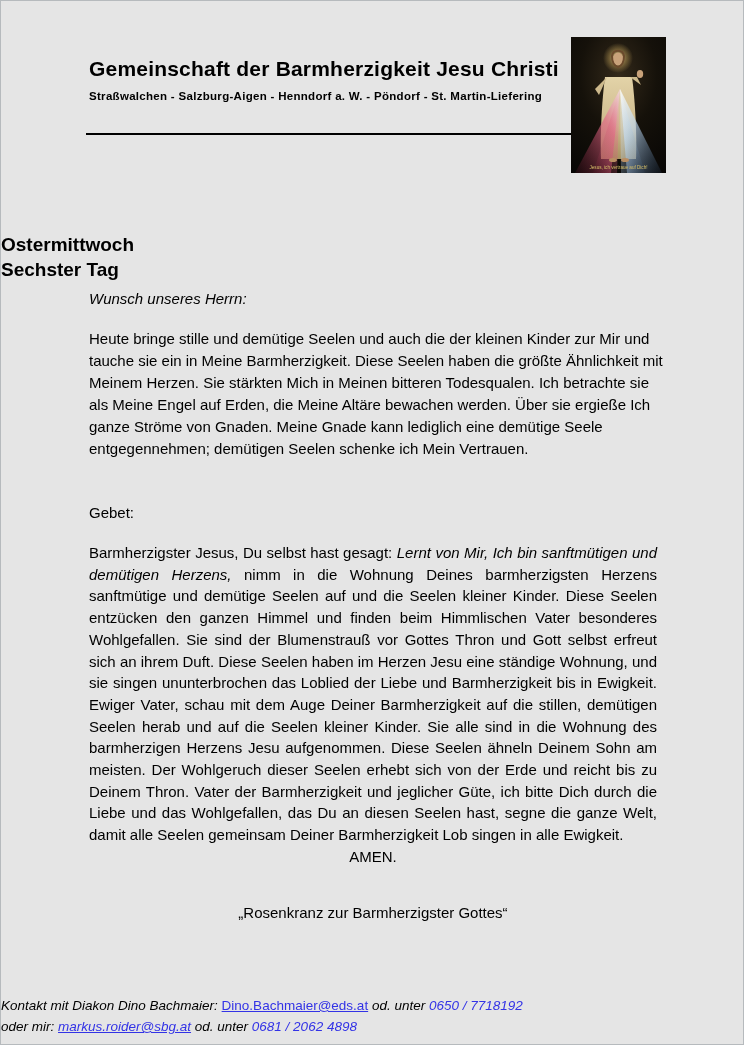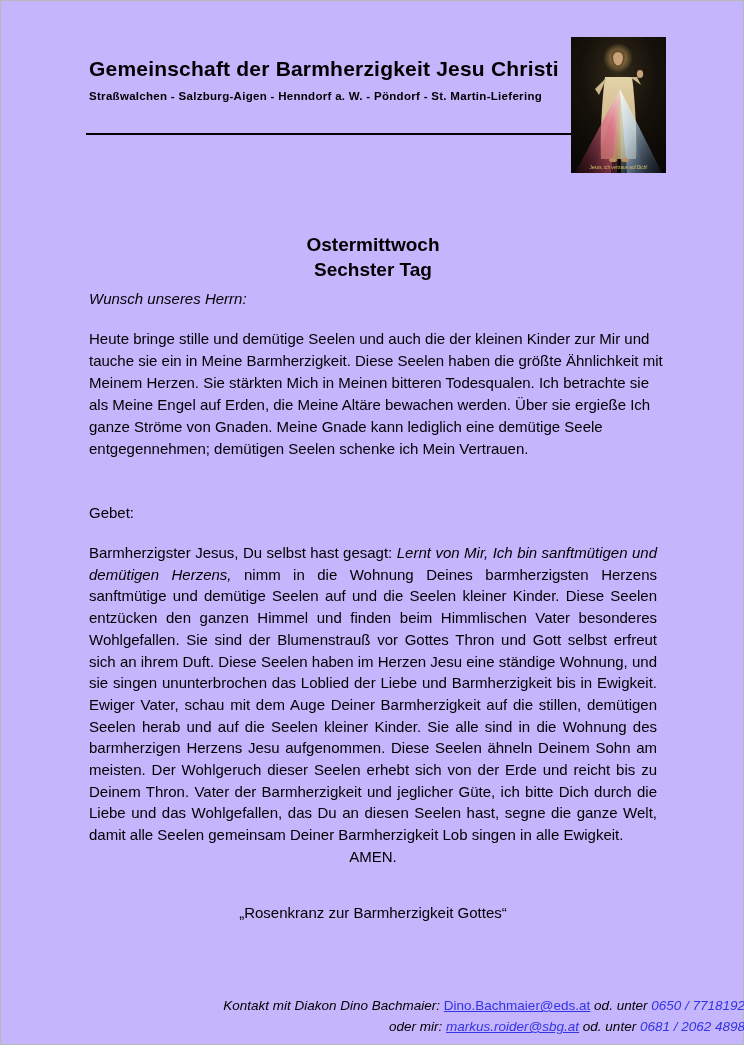--- a/index.html
+++ b/index.html
@@ -3,21 +3,21 @@
 <meta charset="utf-8">
 <style>
   html,body { margin:0; padding:0; background:#ffffff; }
   body {
     width:744px; height:1051px; position:relative;
     font-family:"Liberation Sans", sans-serif; color:#000;
     -webkit-font-smoothing:antialiased;
   }
   .page {
     position:absolute; left:0; top:0; box-sizing:border-box;
-    width:744px; height:1045px; background:#c4b5fd;
+    width:744px; height:1045px; background:#e5e5e5;
     border:1px solid #b6babd;
   }
   .header-title {
     position:absolute; left:88px; top:56px;
     font-size:21px; font-weight:600; letter-spacing:0.2px; white-space:nowrap;
   }
   .header-subtitle {
     position:absolute; left:88px; top:89px;
     font-size:11.5px; font-weight:700; letter-spacing:0.3px; white-space:nowrap;
   }
@@ -26,21 +26,21 @@
     background:#000;
   }
   .mercy-image {
     position:absolute; left:570px; top:36px; width:95px; height:136px; display:block;
   }
   .main-title {
     position:absolute; left:0; top:183px; width:744px; text-align:center;
     font-size:19px; font-weight:700;
   }
   .day-title {
-    position:absolute; left:0; top:231px; width:744px; text-align:center;
+    position:absolute; left:0; top:231px; width:744px; text-align:left;
     font-size:19px; font-weight:700; line-height:25px;
   }
   .wish-label {
     position:absolute; left:88px; top:289px;
     font-size:15px; font-style:italic;text-align:center;
   }
   .wish-text {
     position:absolute; left:88px; top:327px; width:578px;
     font-size:15px; line-height:22px;
   }
@@ -52,21 +52,21 @@
     font-size:15px; line-height:21.7px; text-align:justify;
   }
   .prayer span { white-space:pre-wrap; }
   .prayer .quote { font-style:italic; }
   .amen { text-align:center; }
   .rosary {
     position:absolute; left:0; top:903px; width:744px; text-align:center;
     font-size:15px;
   }
   .footer {
-    position:absolute; left:0; top:994px; width:744px; text-align:right;
+    position:absolute; left:0; top:994px; width:744px; text-align:left;
     font-size:13.5px; font-style:italic; line-height:21px;
   }
   .footer span { white-space:pre-wrap; }
   .footer a { color:#3333e6; text-decoration:underline; cursor:pointer; }
   .footer .link-upright { font-style:normal; }
   .footer .phone { color:#3333e6; }
 </style>
 </head>
 <body>
 
@@ -131,20 +131,20 @@
 
   <div class="wish-text">Heute bringe stille und demütige Seelen und auch die der kleinen Kinder zur Mir und tauche sie ein in Meine Barmherzigkeit. Diese Seelen haben die größte Ähnlichkeit mit Meinem Herzen. Sie stärkten Mich in Meinen bitteren Todesqualen. Ich betrachte sie als Meine Engel auf Erden, die Meine Altäre bewachen werden. Über sie ergieße Ich ganze Ströme von Gnaden. Meine Gnade kann lediglich eine demütige Seele entgegennehmen; demütigen Seelen schenke ich Mein Vertrauen.</div>
 
   <div class="prayer-label">Gebet:</div>
 
   <div class="prayer">
     <div><span>Barmherzigster Jesus, Du selbst hast gesagt: </span><span class="quote">Lernt von Mir, Ich bin sanftmütigen und demütigen Herzens,</span><span> nimm in die Wohnung Deines barmherzigsten Herzens sanftmütige und demütige Seelen auf und die Seelen kleiner Kinder. Diese Seelen entzücken den ganzen Himmel und finden beim Himmlischen Vater besonderes Wohlgefallen. Sie sind der Blumenstrauß vor Gottes Thron und Gott selbst erfreut sich an ihrem Duft. Diese Seelen haben im Herzen Jesu eine ständige Wohnung, und sie singen ununterbrochen das Loblied der Liebe und Barmherzigkeit bis in Ewigkeit. Ewiger Vater, schau mit dem Auge Deiner Barmherzigkeit auf die stillen, demütigen Seelen herab und auf die Seelen kleiner Kinder. Sie alle sind in die Wohnung des barmherzigen Herzens Jesu aufgenommen. Diese Seelen ähneln Deinem Sohn am meisten. Der Wohlgeruch dieser Seelen erhebt sich von der Erde und reicht bis zu Deinem Thron. Vater der Barmherzigkeit und jeglicher Güte, ich bitte Dich durch die Liebe und das Wohlgefallen, das Du an diesen Seelen hast, segne die ganze Welt, damit alle Seelen gemeinsam Deiner Barmherzigkeit Lob singen in alle Ewigkeit.</span></div>
     <div class="amen">AMEN.</div>
   </div>
 
-  <div class="rosary">„Rosenkranz zur Barmherzigkeit Gottes“</div>
+  <div class="rosary">„Rosenkranz zur Barmherzigster Gottes“</div>
 
   <div class="footer">
     <div><span>Kontakt mit Diakon Dino Bachmaier: </span><a class="link-upright">Dino.Bachmaier@eds.at</a><span> od. unter </span><span class="phone">0650 / 7718192</span></div>
     <div><span>oder mir: </span><a>markus.roider@sbg.at</a><span> od. unter </span><span class="phone">0681 / 2062 4898</span></div>
   </div>
 
 </div>
 
 </body></html>

